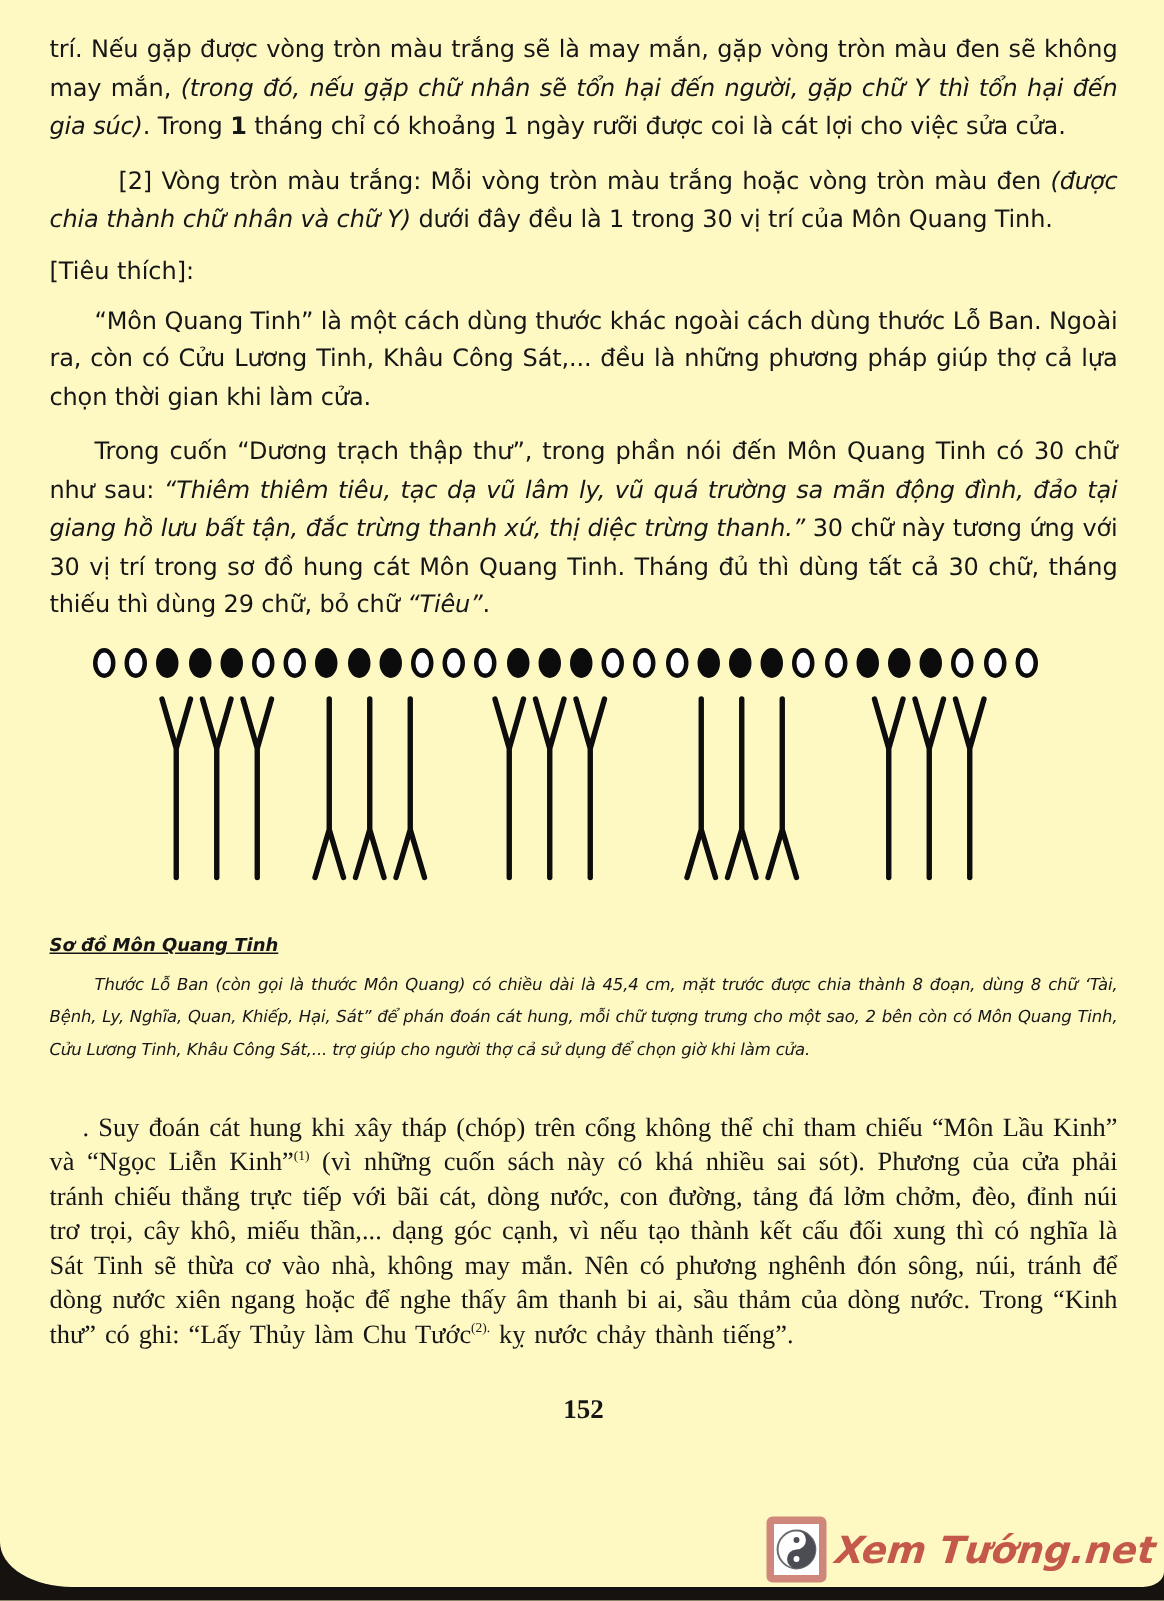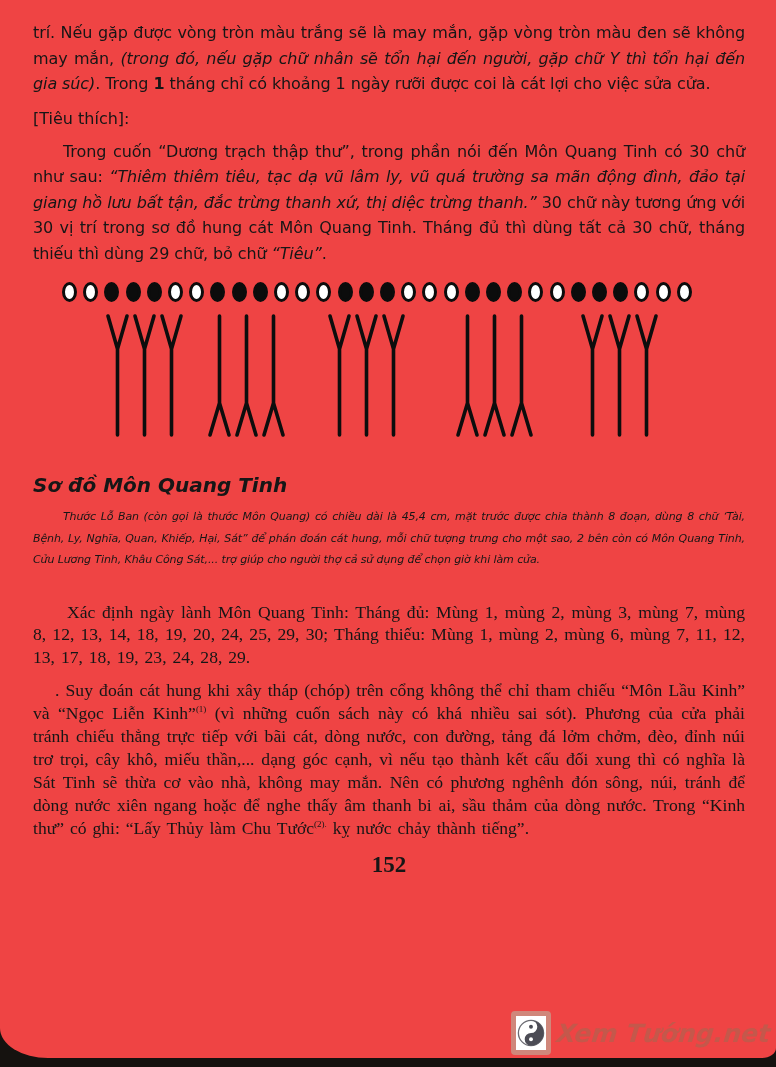--- a/index.html
+++ b/index.html
@@ -3,21 +3,21 @@
 <meta charset="utf-8">
 <style>
   html,body{margin:0;padding:0;}
   body{
     width:776px;height:1067px;position:relative;overflow:hidden;
     background:#15120f;
     font-family:"DejaVu Sans",sans-serif;
   }
   .page{
     position:absolute;left:0;top:0;right:0;bottom:9px;
-    background:#ef4444;color:#161616;
+    background:#fef9c3;color:#161616;
     border-bottom-left-radius:48px 30px;
     border-bottom-right-radius:14px 10px;
     padding:20px 31px 0 33px;
     box-sizing:border-box;
   }
   p{margin:0;}
   .sans-para{
     font-size:16px;line-height:25.5px;text-align:justify;
     letter-spacing:-0.1px;
   }
@@ -35,36 +35,36 @@
     position:absolute;top:0;left:29px;width:630px;
     display:flex;justify-content:space-between;align-items:center;
   }
   .circle{display:inline-block;width:9px;height:14px;border-radius:50%;
     border:3.4px solid #0c0c0c;background:#fff;}
   .circle.filled{background:#0c0c0c;}
   .sym-group{position:absolute;top:31px;display:flex;gap:2px;}
 
   
   .caption-title{
-    font-size:20px;font-weight:bold;font-style:italic;margin-top:15px;
+    font-size:12px;font-weight:bold;font-style:italic;margin-top:15px;text-decoration:underline;
   }
   .caption-body{
     font-size:11px;line-height:21.5px;text-align:justify;margin-top:9px;
     letter-spacing:-0.1px;
   }
 
   
   .serif-section{margin-top:30px;font-family:"Liberation Serif","DejaVu Serif",serif;}
   .serif-para{font-size:17.6px;line-height:22.8px;text-align:justify;word-spacing:1.5px;}
   .serif-para.second{margin-top:10px;line-height:23px;}
   .indent-serif{text-indent:34px;}
   .indent-serif-sm{text-indent:22px;}
   .page-number{
     font-family:"Liberation Serif","DejaVu Serif",serif;
-    font-weight:bold;font-size:23px;text-align:center;margin-top:12px;
+    font-weight:bold;font-size:18px;text-align:center;margin-top:28px;
   }
 
   
   .watermark{
     position:absolute;right:6px;bottom:12px;z-index:5;
     display:flex;align-items:center;gap:6px;
   }
   .wm-box{
     width:40px;height:44px;background:#ffffff;
     border:5px solid #d0877b;border-radius:4px;
@@ -78,23 +78,25 @@
     transform:skewX(-6deg);
   }
 </style>
 </head>
 <body>
 
 <div class="page">
 
   <p class="sans-para"><span class="r-n">trí. Nếu gặp được vòng tròn màu trắng sẽ là may mắn, gặp vòng tròn màu đen sẽ không may mắn, </span><span class="r-i">(trong đó, nếu gặp chữ nhân sẽ tổn hại đến người, gặp chữ Y thì tổn hại đến gia súc)</span><span class="r-n">. Trong </span><span class="r-b">1</span><span class="r-n"> tháng chỉ có khoảng 1 ngày rưỡi được coi là cát lợi cho việc sửa cửa.</span></p>
 
+  <p class="sans-para indent-lg mt"><span class="r-n">[2] Vòng tròn màu trắng: Mỗi vòng tròn màu trắng hoặc vòng tròn màu đen </span><span class="r-i">(được chia thành chữ nhân và chữ Y)</span><span class="r-n"> dưới đây đều là 1 trong 30 vị trí của Môn Quang Tinh.</span></p>
 
   <p class="heading-bracket">[Tiêu thích]:</p>
 
+  <p class="sans-para indent mt"><span class="r-n">“Môn Quang Tinh” là một cách dùng thước khác ngoài cách dùng thước Lỗ Ban. Ngoài ra, còn có Cửu Lương Tinh, Khâu Công Sát,... đều là những phương pháp giúp thợ cả lựa chọn thời gian khi làm cửa.</span></p>
 
   <p class="sans-para indent mt"><span class="r-n">Trong cuốn “Dương trạch thập thư”, trong phần nói đến Môn Quang Tinh có 30 chữ như sau: </span><span class="r-i">“Thiêm thiêm tiêu, tạc dạ vũ lâm ly, vũ quá trường sa mãn động đình, đảo tại giang hồ lưu bất tận, đắc trừng thanh xứ, thị diệc trừng thanh.”</span><span class="r-n"> 30 chữ này tương ứng với 30 vị trí trong sơ đồ hung cát Môn Quang Tinh. Tháng đủ thì dùng tất cả 30 chữ, tháng thiếu thì dùng 29 chữ, bỏ chữ </span><span class="r-i">“Tiêu”</span><span class="r-n">.</span></p>
 
   <div class="diagram">
     <div class="circles-row">
         <span class="circle"></span>
         <span class="circle"></span>
         <span class="circle filled"></span>
         <span class="circle filled"></span>
         <span class="circle filled"></span>
@@ -181,21 +183,20 @@
           </svg>
         </div>
       </div>
   </div>
 
   <p class="caption-title">Sơ đồ Môn Quang Tinh</p>
 
   <p class="caption-body indent"><span class="r-i">Thước Lỗ Ban (còn gọi là thước Môn Quang) có chiều dài là 45,4 cm, mặt trước được chia thành 8 đoạn, dùng 8 chữ ‘Tài, Bệnh, Ly, Nghĩa, Quan, Khiếp, Hại, Sát” để phán đoán cát hung, mỗi chữ tượng trưng cho một sao, 2 bên còn có Môn Quang Tinh, Cửu Lương Tinh, Khâu Công Sát,... trợ giúp cho người thợ cả sử dụng để chọn giờ khi làm cửa.</span></p>
 
   <div class="serif-section">
-    <p class="serif-para indent-serif"><span class="r-n">Xác định ngày lành Môn Quang Tinh: Tháng đủ: Mùng 1, mùng 2, mùng 3, mùng 7, mùng 8, 12, 13, 14, 18, 19, 20, 24, 25, 29, 30; Tháng thiếu: Mùng 1, mùng 2, mùng 6, mùng 7, 11, 12, 13, 17, 18, 19, 23, 24, 28, 29.</span></p>
 
     <p class="serif-para second indent-serif-sm"><span class="r-n">. Suy đoán cát hung khi xây tháp (chóp) trên cổng không thể chỉ tham chiếu “Môn Lầu Kinh” và “Ngọc Liễn Kinh”</span><span class="r-sup">(1)</span><span class="r-n"> (vì những cuốn sách này có khá nhiều sai sót). Phương của cửa phải tránh chiếu thẳng trực tiếp với bãi cát, dòng nước, con đường, tảng đá lởm chởm, đèo, đỉnh núi trơ trọi, cây khô, miếu thần,... dạng góc cạnh, vì nếu tạo thành kết cấu đối xung thì có nghĩa là Sát Tinh sẽ thừa cơ vào nhà, không may mắn. Nên có phương nghênh đón sông, núi, tránh để dòng nước xiên ngang hoặc để nghe thấy âm thanh bi ai, sầu thảm của dòng nước. Trong “Kinh thư” có ghi: “Lấy Thủy làm Chu Tước</span><span class="r-sup">(2).</span><span class="r-n"> kỵ nước chảy thành tiếng”.</span></p>
   </div>
 
   <p class="page-number">152</p>
 </div>
 
 <div class="watermark">
   <div class="wm-box">
     <svg width="28" height="28" viewBox="0 0 30 30">

